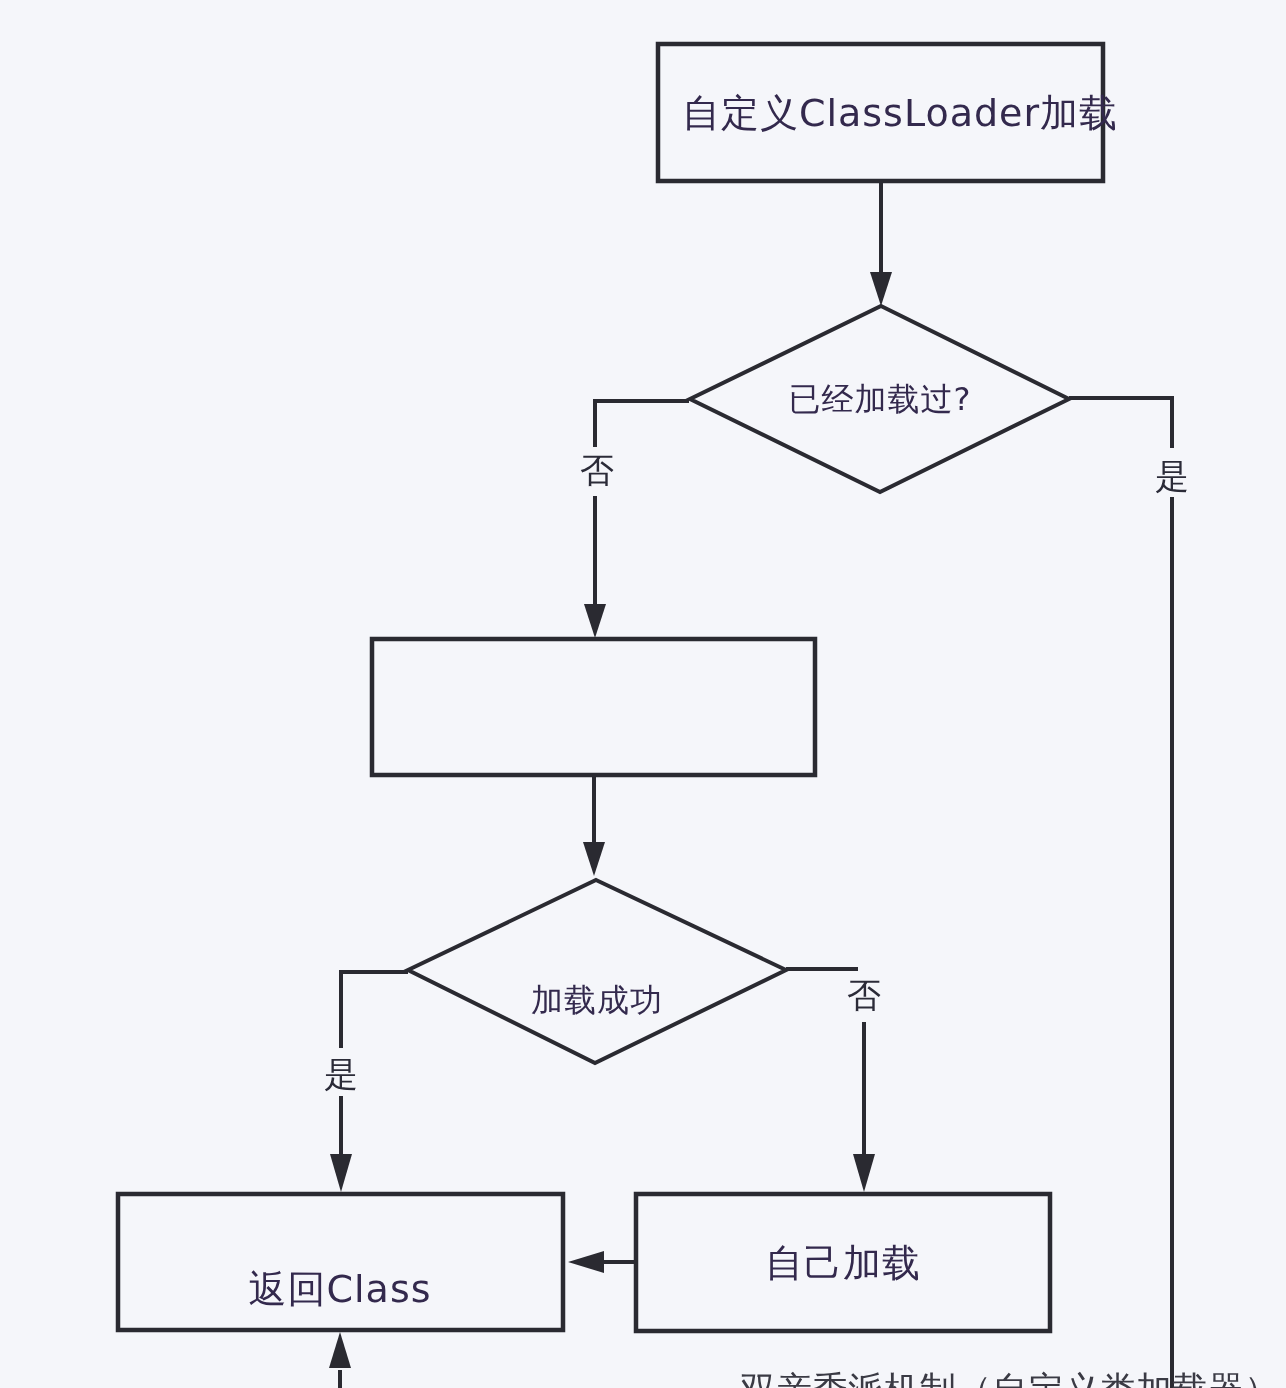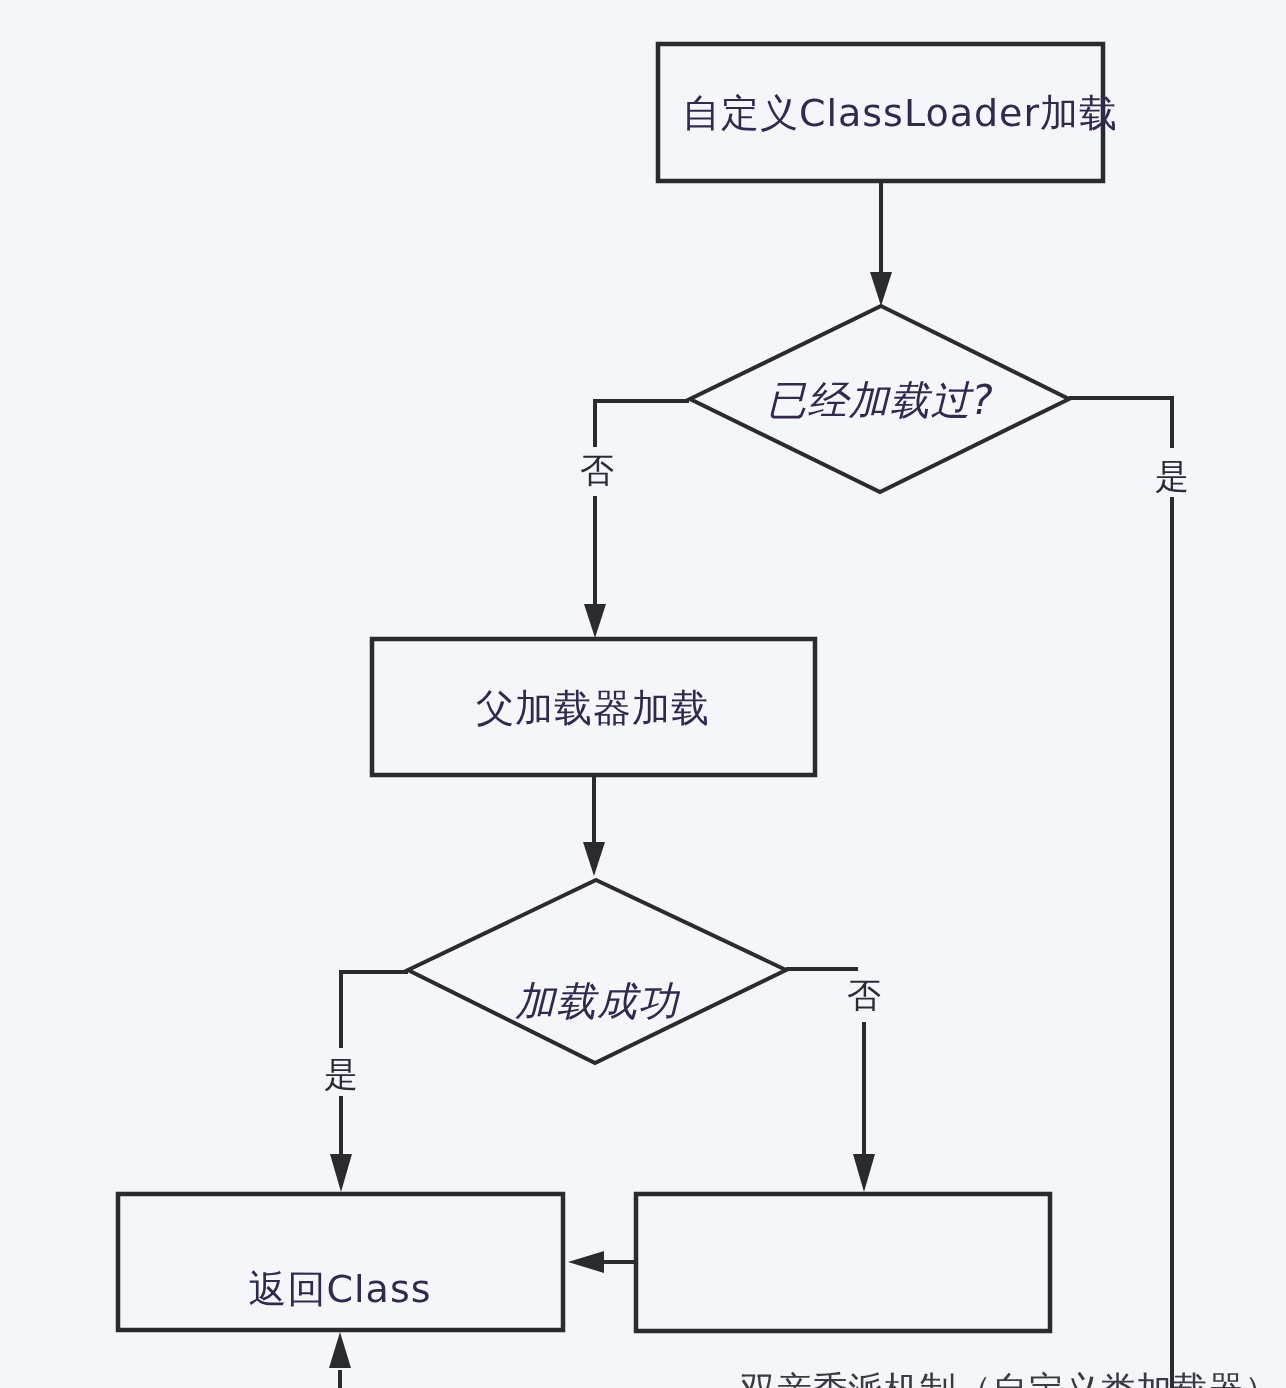--- a/index.html
+++ b/index.html
@@ -19,21 +19,21 @@
   }
   .lbl {
     position: absolute;
     transform: translate(-50%, -50%);
     white-space: nowrap;
     color: #33294d;
     font-size: 38px;
     letter-spacing: 1px;
     text-align: center;
   }
-  .lbl.decision { font-size: 40px; font-style: italic; }
+  .lbl.decision { font-size: 32px; }
   .lbl.branch {
     font-size: 34px;
     color: #2b2b38;
     letter-spacing: 0;
   }
   .clipped-strip {
     position: absolute;
     left: 740px;
     top: 1371px;
     width: 520px;
@@ -86,26 +86,26 @@
     <polygon points="604,1251 604,1273 568,1262" fill="#2a2a31" stroke="none"></polygon>
 
     <line x1="340" y1="1370" x2="340" y2="1388"></line>
     <polygon points="329,1368 351,1368 340,1332" fill="#2a2a31" stroke="none"></polygon>
   </svg>
 
   <div class="lbl" style="left:880px; top:113px;padding-left:40px;">自定义ClassLoader加载</div>
 
   <div class="lbl decision" style="left:880px; top:400px;">已经加载过?</div>
 
-  <div class="lbl" style="left:593px; top:708px;">父加载器加载</div>
 
   <div class="lbl decision" style="left:597px; top:971px;margin-top:30px;">加载成功</div>
 
   <div class="lbl" style="left:340px; top:1289px;">返回Class</div>
 
+  <div class="lbl" style="left:843px; top:1263px;">自己加载</div>
 
   <div class="lbl branch" style="left:597px; top:471px;">否</div>
 
   <div class="lbl branch" style="left:1172px; top:477px;">是</div>
 
   <div class="lbl branch" style="left:341px; top:1075px;">是</div>
 
   <div class="lbl branch" style="left:864px; top:996px;">否</div>
 
   <div class="clipped-strip">双亲委派机制（自定义类加载器）</div>

